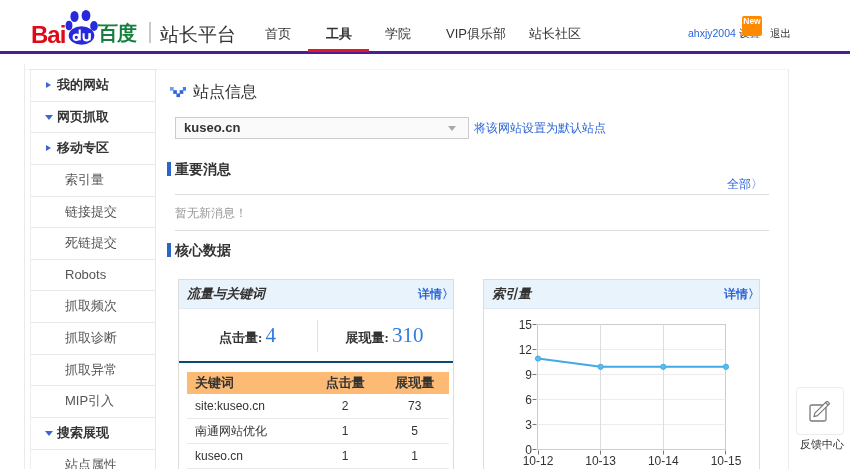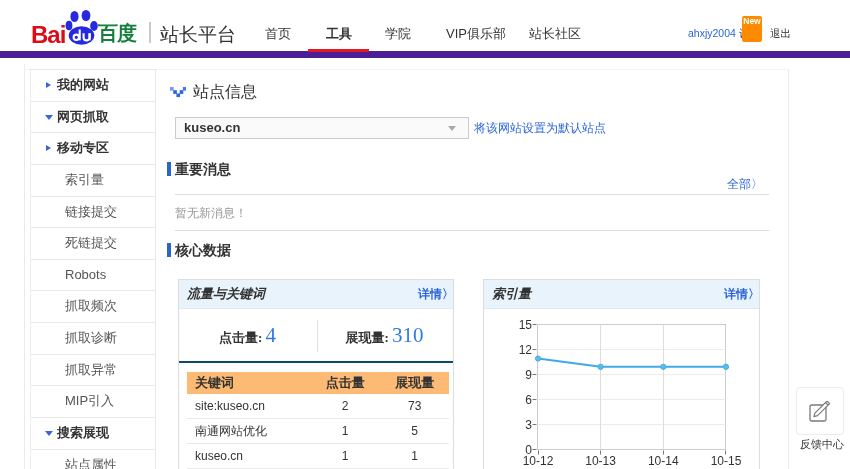--- a/index.html
+++ b/index.html
@@ -1,29 +1,29 @@
 <!DOCTYPE html>
 <html><head>
 <meta charset="utf-8">
 <style>
 html,body{margin:0;padding:0;}
 body{width:850px;height:469px;overflow:hidden;position:relative;background:#fff;
   font-family:"Liberation Sans",sans-serif;-webkit-font-smoothing:antialiased;}
 .abs{position:absolute;}
 
 #header{position:absolute;left:0;top:0;width:850px;height:51px;background:#fff;
-  border-bottom:7px solid #4c1d95;}
+  border-bottom:3px solid #4c1d95;}
 .logo-bai{position:absolute;left:31px;top:21px;font-size:24px;font-weight:bold;color:#dd0a17;letter-spacing:-1px;}
 .logo-cn{position:absolute;left:98px;top:20px;font-size:20px;font-weight:bold;color:#15803d;letter-spacing:-1px;}
 .logo-sep{position:absolute;left:149px;top:22px;width:1.5px;height:21px;background:#c9c9c9;}
 .logo-pt{position:absolute;left:160px;top:22px;font-size:19px;color:#333;}
 .nav-item{position:absolute;top:25px;font-size:13px;color:#333;}
 #nav-underline{position:absolute;left:308px;top:49px;width:61px;height:3px;background:#e11a23;}
 .hdr-r{position:absolute;top:27px;font-size:10.5px;color:#333;}
-#newbadge{position:absolute;left:742px;top:16px;width:20px;height:26px;background:#ff8a00;
+#newbadge{position:absolute;left:742px;top:16px;width:20px;height:20px;background:#ff8a00;
   border-radius:2px;color:#fff;font-size:8.5px;font-weight:bold;text-align:center;line-height:10px;}
 #newbadge:after{content:"";position:absolute;left:4px;top:10px;border:3px solid transparent;border-top-color:#ff8a00;}
 
 #lineL{position:absolute;left:24px;top:64px;width:1px;height:405px;background:#ebebeb;}
 #lineR{position:absolute;left:788px;top:69px;width:1px;height:400px;background:#ebebeb;}
 #lineT{position:absolute;left:25px;top:69px;width:763px;height:1px;background:#f4f4f4;}
 #lineSide{position:absolute;left:155px;top:70px;width:1px;height:399px;background:#e7e7e7;}
 
 #sidebar{position:absolute;left:30px;top:69px;width:125px;border-top:1px solid #e7e7e7;border-left:1px solid #eee;}
 .sitem{position:relative;height:30.65px;border-bottom:1px solid #e9e9e9;line-height:30.65px;}

